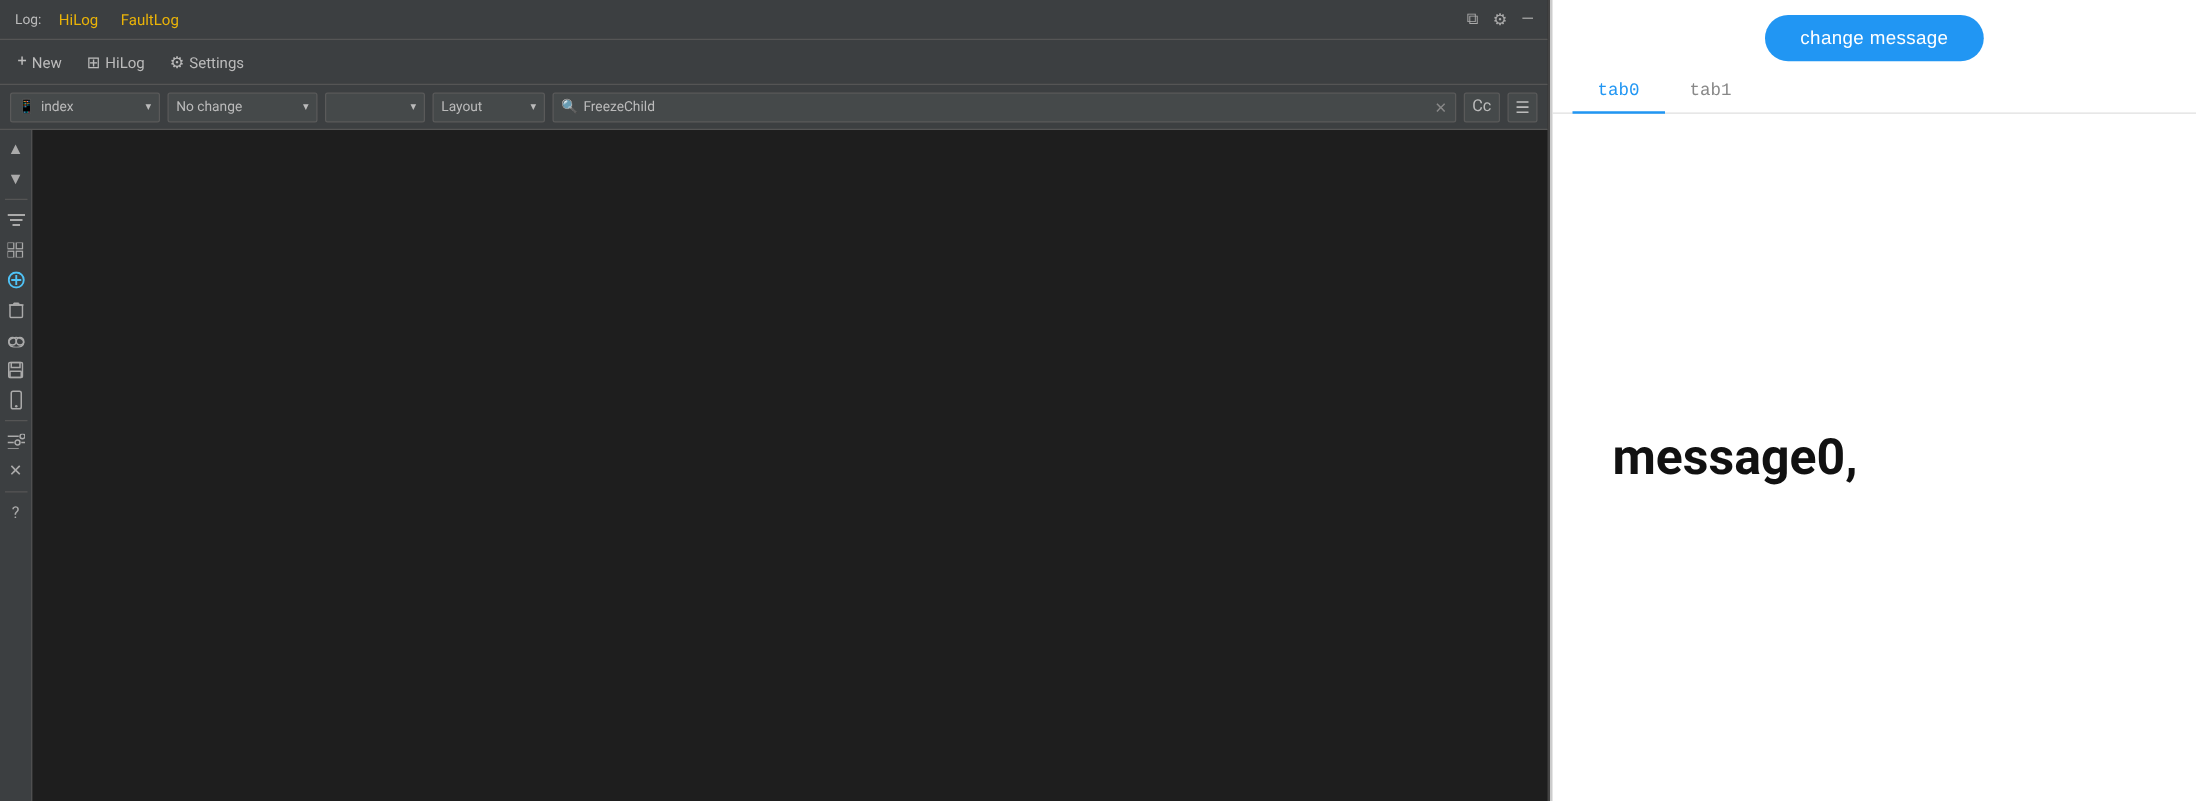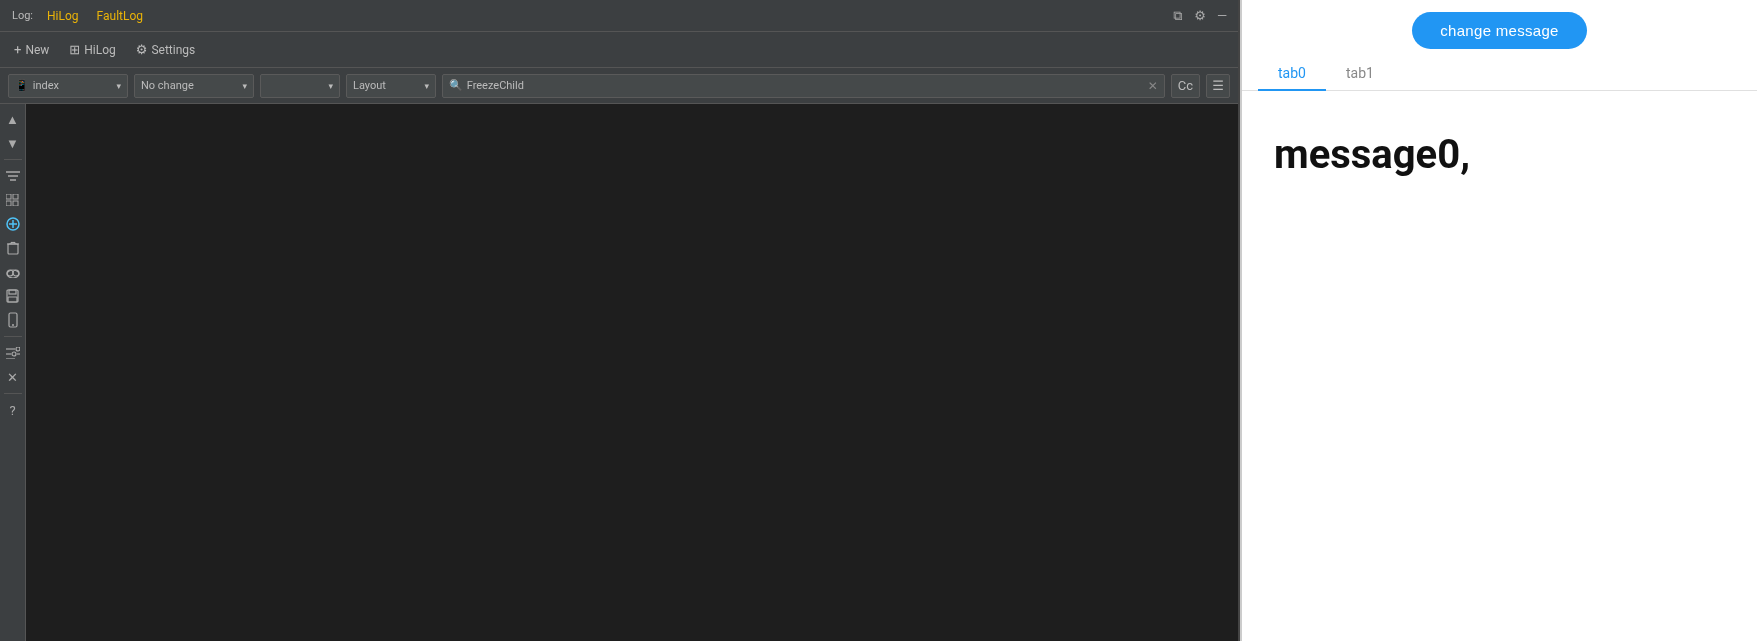--- a/index.html
+++ b/index.html
@@ -243,32 +243,33 @@
       border-bottom: 1px solid #e0e0e0;
       padding: 0 16px;
     }
     .tab-item {
       padding: 8px 20px;
       font-size: 14px;
       cursor: pointer;
       color: #888;
       border-bottom: 2px solid transparent;
       margin-bottom: -1px;
+      font-family: Liberation Mono, monospace;
     }
     .tab-item.active {
       color: #2196F3;
       border-bottom: 2px solid #2196F3;
     }
 
     .device-content {
       flex: 1;
       display: flex;
-      align-items: flex-start;
+      align-items: center;
       justify-content: flex-start;
-      padding: 40px 32px;
+      padding: 40px 48px;
     }
 
     .message-text {
       font-size: 40px;
       font-weight: 700;
       color: #111;
       line-height: 1.2;
     }
   </style>
 </head>

